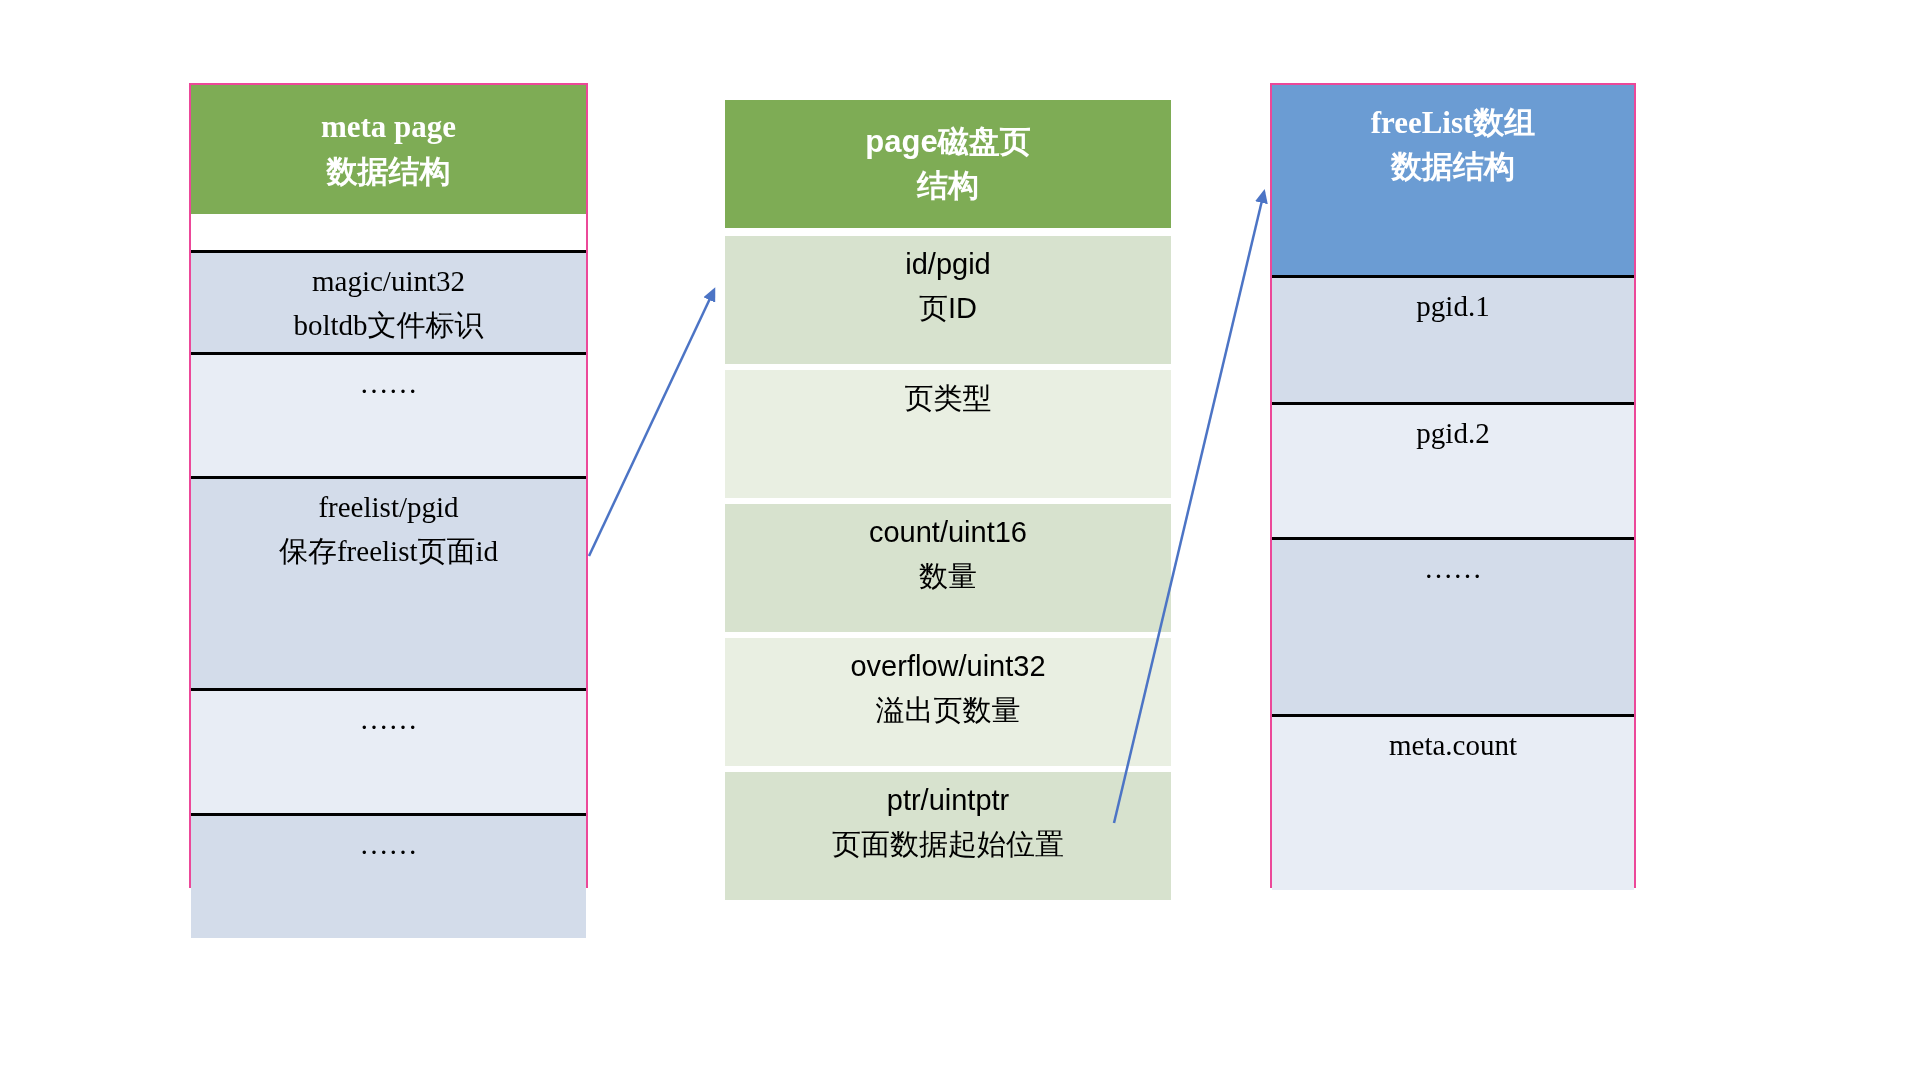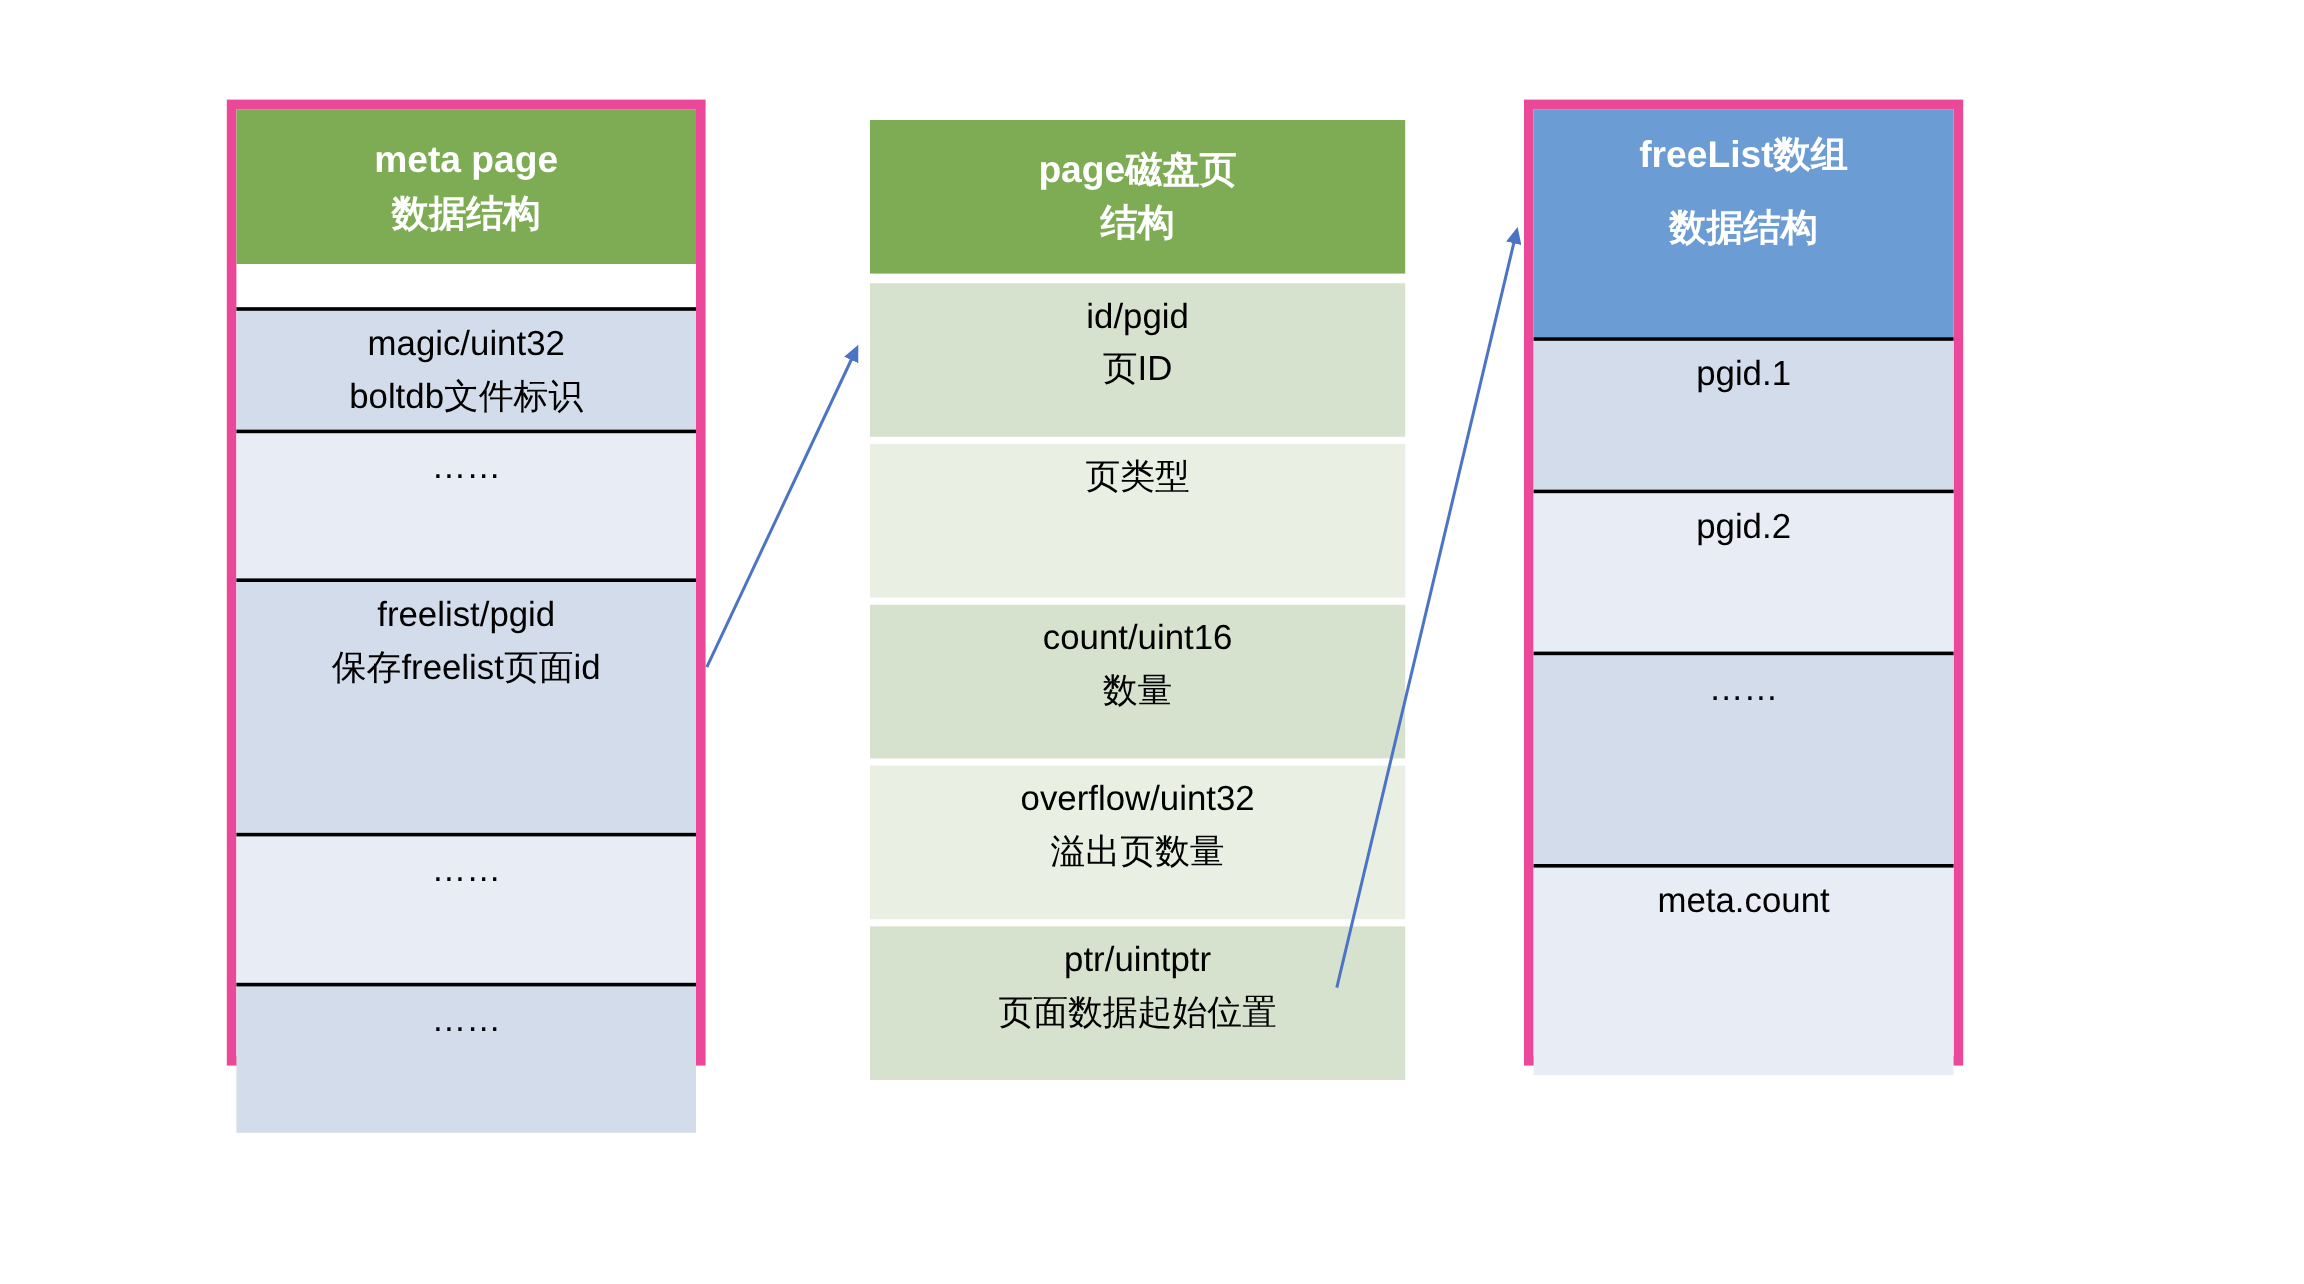--- a/index.html
+++ b/index.html
@@ -1,21 +1,21 @@
 <!DOCTYPE html>
 <html><head>
 <meta charset="utf-8">
 <style>
   html,body{margin:0;padding:0;background:#fff;}
   .canvas{
     position:relative;width:1920px;height:1070px;background:#ffffff;overflow:hidden;
     font-family:"Liberation Sans","DejaVu Sans",sans-serif;color:#000;
   }
   .tbl{position:absolute;box-sizing:border-box;}
-  .bordered{border:8px solid #ec4899;}
+  .bordered{border:2px solid #ec4899;font-family:Liberation Serif, serif;}
   .row{box-sizing:border-box;text-align:center;padding-top:7px;font-size:29px;line-height:1.5;}
   .bordered .row{border-top:3px solid #000;}
   .bordered .row.first{border-top:none;}
   .hdr{
     box-sizing:border-box;display:flex;flex-direction:column;justify-content:center;
     text-align:center;font-weight:bold;color:#fff;font-size:31px;line-height:1.42;
   }
   .hdr.topalign{justify-content:flex-start;padding-top:16px;}
   .green{background:#7EAC55;}
   .blue{background:#6B9CD3;}
@@ -77,21 +77,21 @@
       <div>overflow/uint32</div>
       <div>溢出页数量</div>
     </div>
     <div class="row gd mrow" style="height:128px;">
       <div>ptr/uintptr</div>
       <div>页面数据起始位置</div>
     </div>
   </div>
 
   <div class="tbl bordered" style="left:1270px;top:83px;width:366px;height:805px;">
-    <div class="hdr blue topalign row first" style="height:190px;gap:17px;">
+    <div class="hdr blue topalign row first" style="height:190px;">
       <div>freeList数组</div>
       <div>数据结构</div>
     </div>
     <div class="row bd" style="height:127px;">
       <div>pgid.1</div>
     </div>
     <div class="row bl" style="height:135px;">
       <div>pgid.2</div>
     </div>
     <div class="row bd" style="height:177px;">

